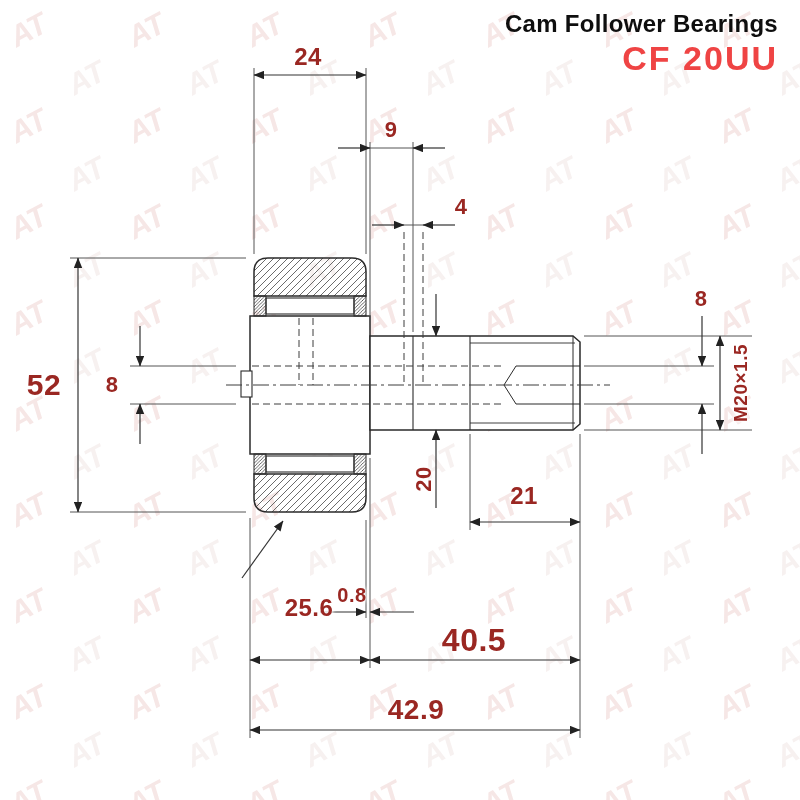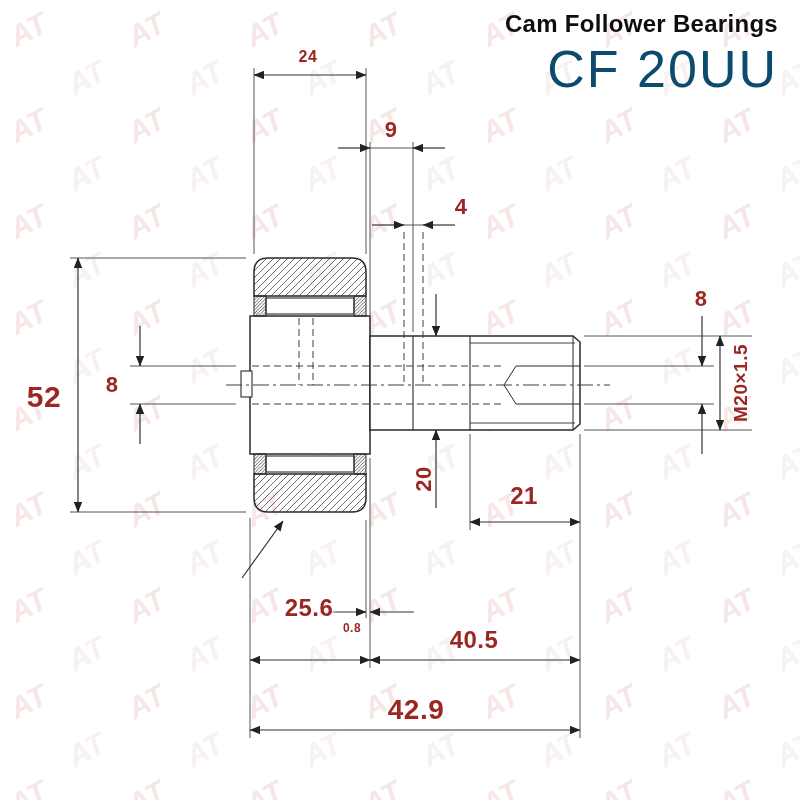--- a/index.html
+++ b/index.html
@@ -4,21 +4,21 @@
 <style>
   html,body{margin:0;padding:0;background:#ffffff;}
   body{width:800px;height:800px;overflow:hidden;font-family:"Liberation Sans","DejaVu Sans",sans-serif;}
   .stage{position:relative;width:800px;height:800px;background:#fff;}
   .stage > svg{position:absolute;left:0;top:0;}
   .dim{position:absolute;transform:translate(-50%,-50%);color:#9a2722;font-weight:bold;white-space:nowrap;
        letter-spacing:.5px;text-shadow:0 0 2px #fff,0 0 4px #fff,0 0 5px #fff;}
   .dim.rot{transform:translate(-50%,-50%) rotate(-90deg);}
   .hdr{position:absolute;top:10px;right:22px;text-align:right;}
   .hdr .t{font-size:24px;font-weight:bold;color:#0e0e0e;letter-spacing:.3px;}
-  .hdr .p{font-size:52px;font-weight:normal;color:#0c4a6e;letter-spacing:2px;line-height:1.2;}
+  .hdr .p{font-size:34px;font-weight:bold;color:#ef4444;letter-spacing:2px;line-height:1.2;}
 </style>
 </head>
 <body>
 
 <div class="stage">
 
   <svg width="800" height="800" viewBox="0 0 800 800">
     <defs>
       <pattern id="hatch" width="7" height="7" patternUnits="userSpaceOnUse">
         <path d="M0,7 L7,0 M-1,1 L1,-1 M6,8 L8,6" stroke="#5a5a5a" stroke-width="0.9" fill="none"></path>
@@ -125,27 +125,27 @@
 
       <line x1="242" y1="578" x2="283" y2="521" marker-end="url(#arr)"></line>
     </g>
   </svg>
 
   <div class="hdr">
     <div class="t">Cam Follower Bearings</div>
     <div class="p">CF 20UU</div>
   </div>
 
-  <div class="dim" style="left:308px;top:57px;font-size:16px;">24</div>
+  <div class="dim" style="left:308px;top:57px;font-size:24px;">24</div>
   <div class="dim" style="left:391px;top:130px;font-size:22px;">9</div>
   <div class="dim" style="left:461px;top:207px;font-size:22px;">4</div>
-  <div class="dim" style="left:44px;top:385px;font-size:30px;margin-top:12px;">52</div>
+  <div class="dim" style="left:44px;top:385px;font-size:30px;">52</div>
   <div class="dim" style="left:112px;top:385px;font-size:22px;">8</div>
   <div class="dim" style="left:701px;top:299px;font-size:22px;">8</div>
   <div class="dim rot" style="left:741px;top:383px;font-size:19px;">M20×1.5</div>
   <div class="dim rot" style="left:424px;top:479px;font-size:22px;">20</div>
   <div class="dim" style="left:524px;top:496px;font-size:24px;">21</div>
-  <div class="dim" style="left:352px;top:595px;font-size:12px;margin-top:33px;">0.8</div>
+  <div class="dim" style="left:352px;top:595px;font-size:20px;">0.8</div>
   <div class="dim" style="left:309px;top:608px;font-size:24px;">25.6</div>
-  <div class="dim" style="left:474px;top:640px;font-size:24px;">40.5</div>
+  <div class="dim" style="left:474px;top:640px;font-size:32px;">40.5</div>
   <div class="dim" style="left:416px;top:710px;font-size:28px;">42.9</div>
 
 </div>
 
 </body></html>

